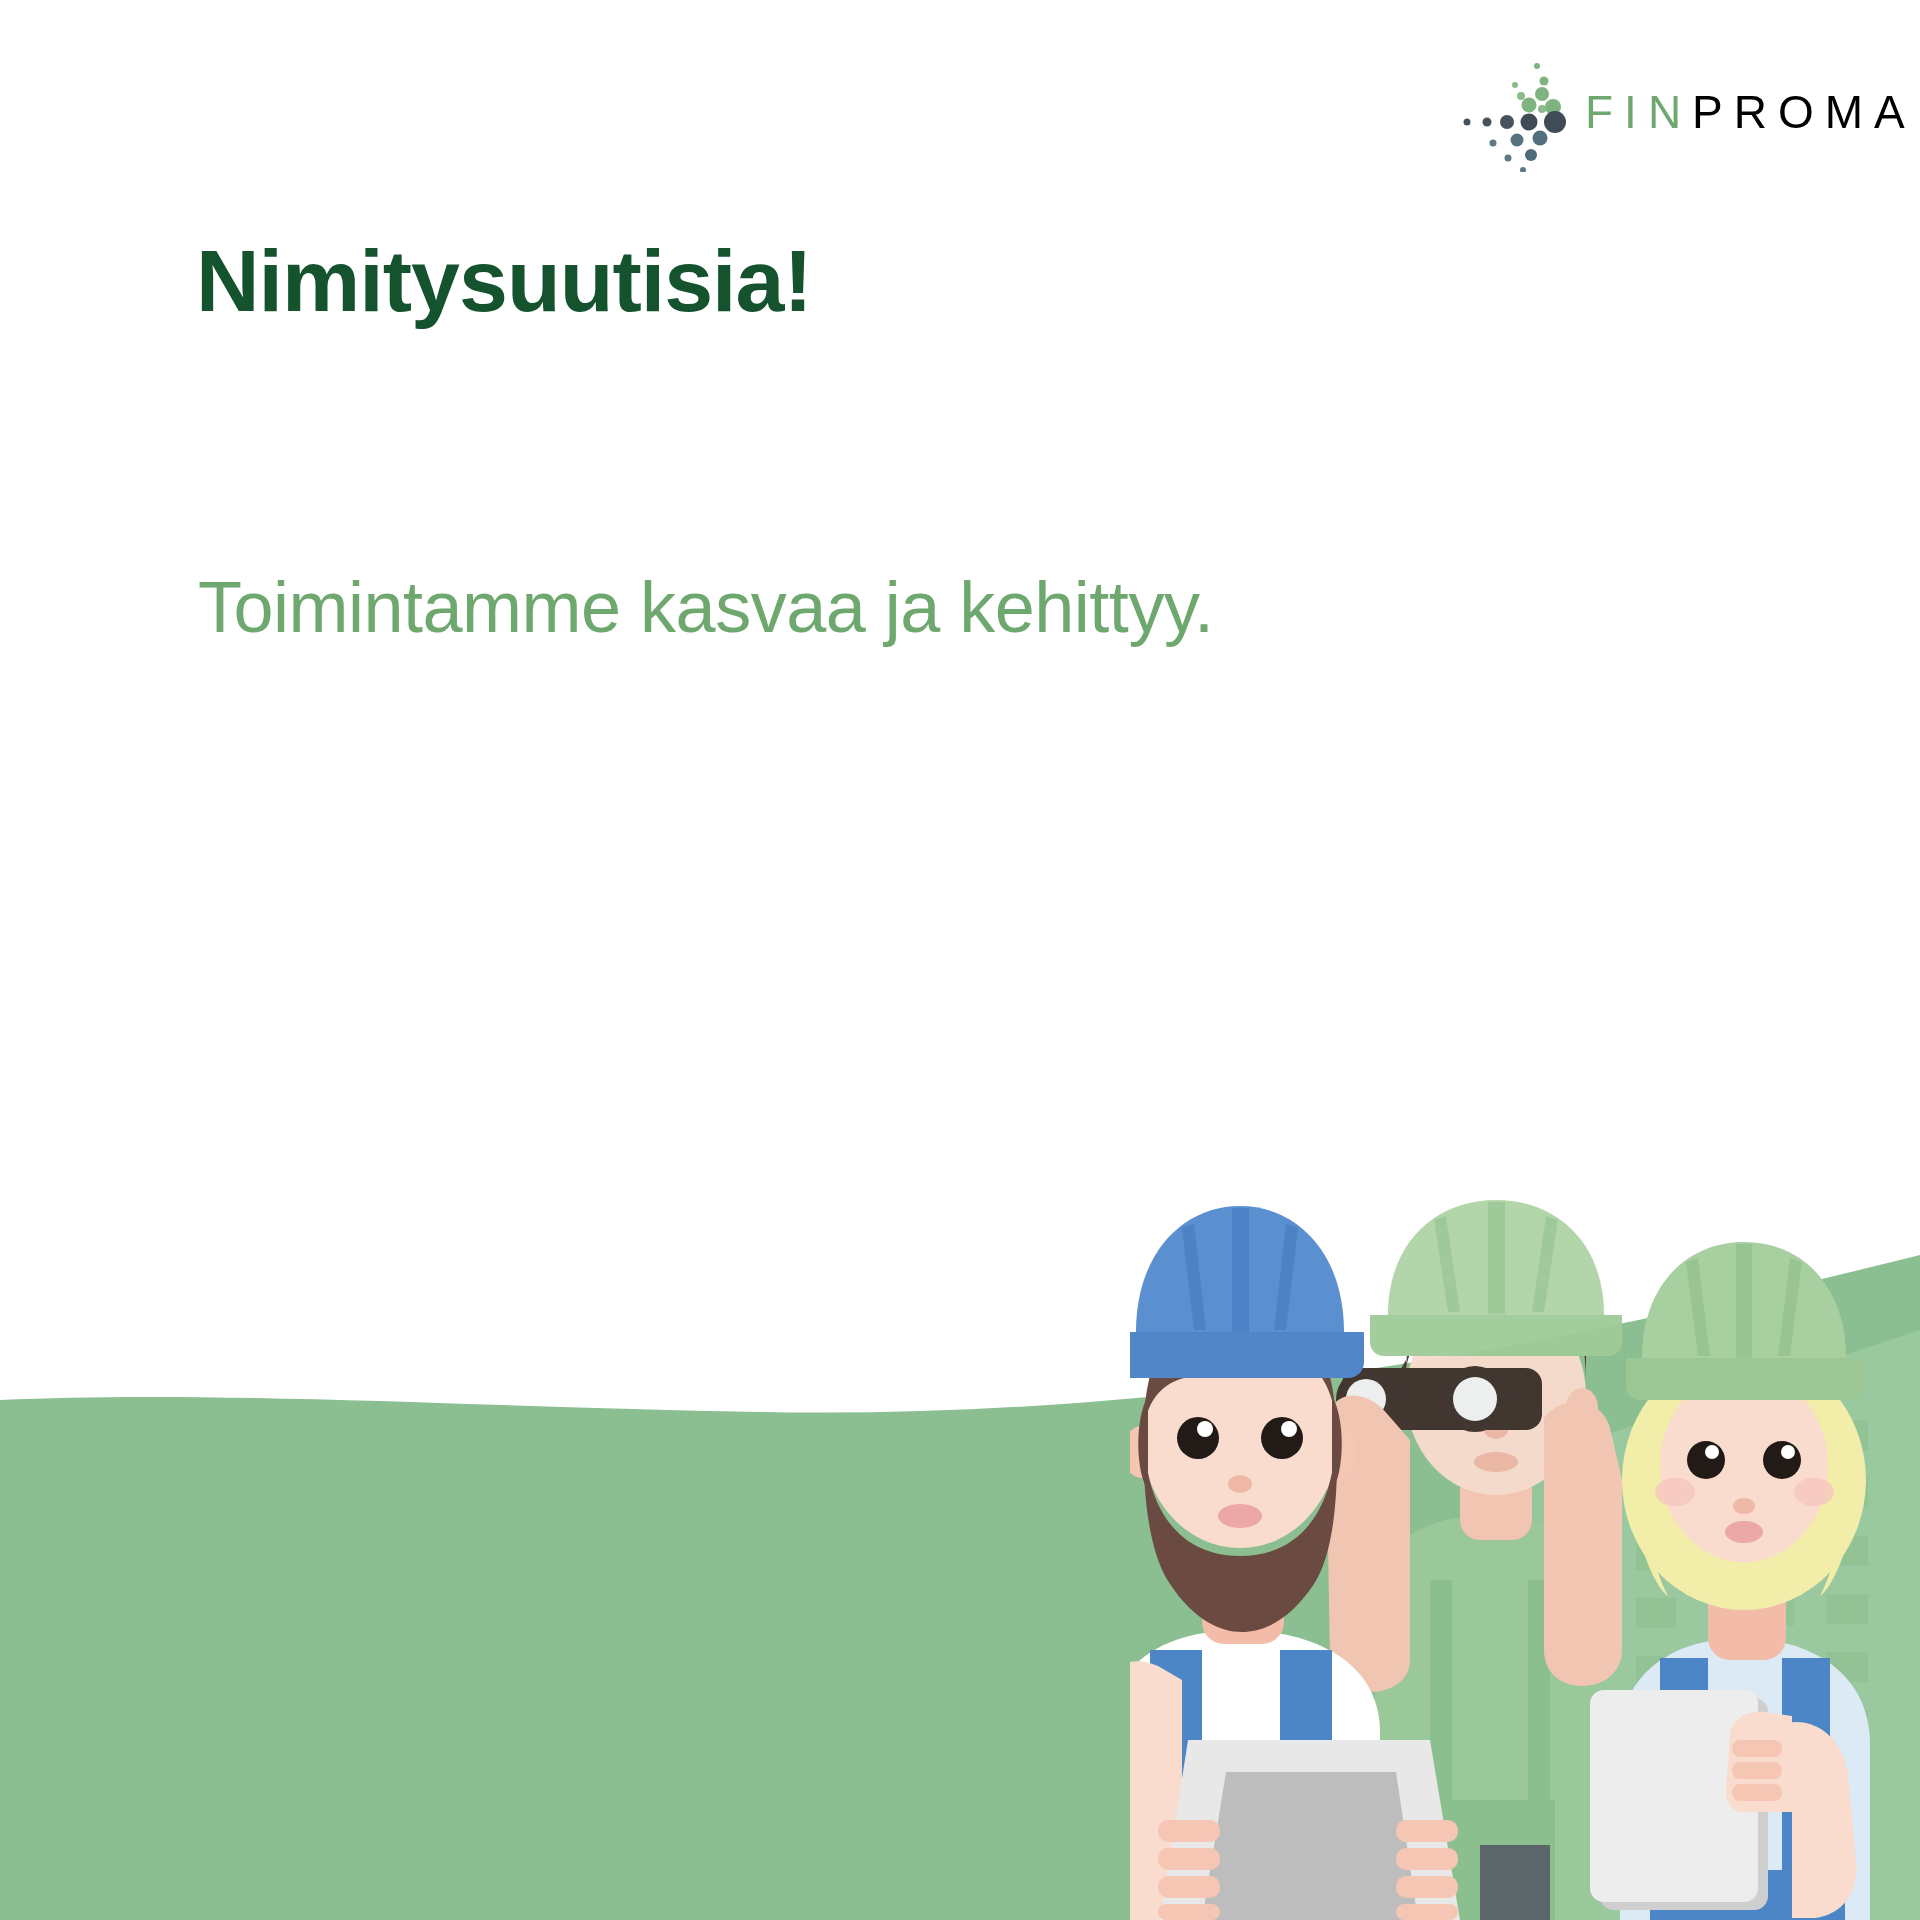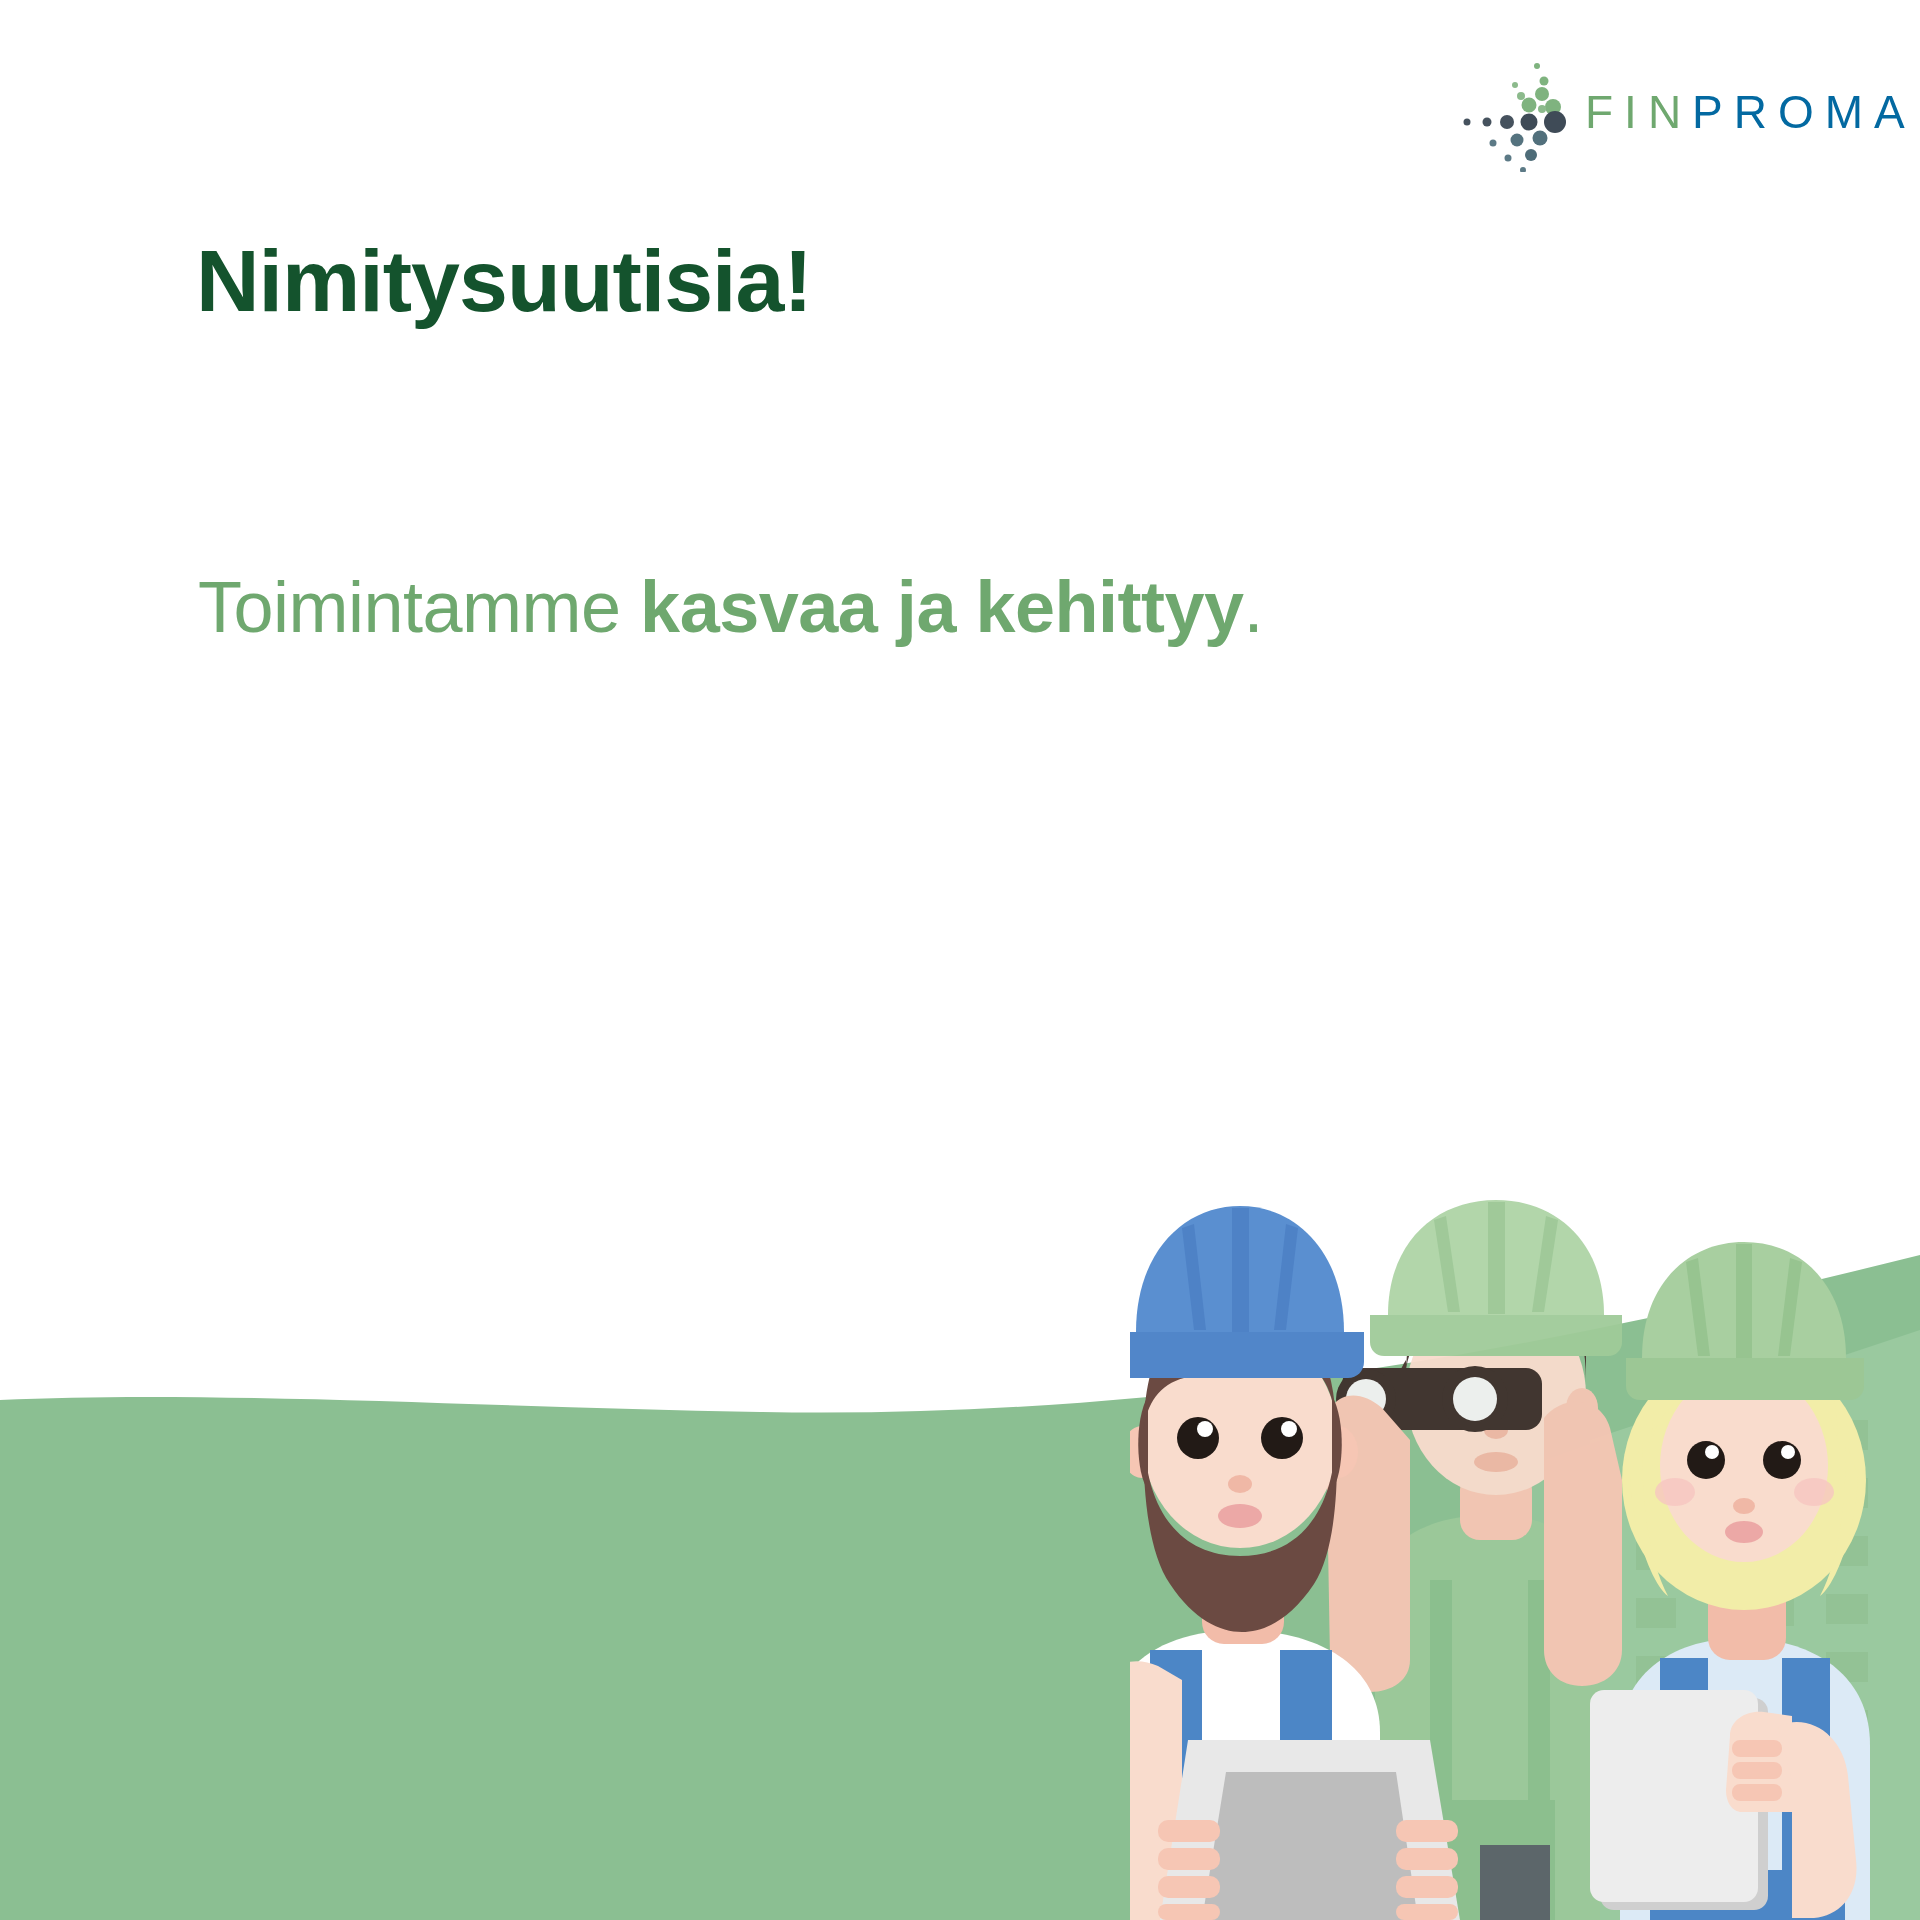--- a/index.html
+++ b/index.html
@@ -42,21 +42,21 @@
   }
   .logo-word {
     font-size: 46px;
     letter-spacing: 11px;
     font-weight: 400;
     white-space: nowrap;
     margin-left: 14px;
     line-height: 1;
   }
   .logo-fin { color: #6FA86F; margin-top: 11px; }
-  .logo-proma { color: #0369a1; }
+  .logo-proma { color: #000000; }
 
   
   .headline {
     position: absolute;
     left: 196px;
     top: 175px;
     font-size: 88px;
     font-weight: 700;
     color: #14532d;
     letter-spacing: -1px;
@@ -65,21 +65,21 @@
   }
   .para {
     position: absolute;
     left: 198px;
     color: #6FA86F;
     font-size: 72px;
     font-weight: 400;
     line-height: 1.34;
     letter-spacing: -0.5px;
   }
-  .para b { font-weight: 700; }
+  .para b { font-weight: 400; }
   #para-1 { top: 487px; white-space: nowrap; }
   #para-2 { top: 776px; width: 1640px; }
 
   
   .illo {
     position: absolute;
     left: 1130px;
     top: 1180px;
     width: 790px;
     height: 740px;

